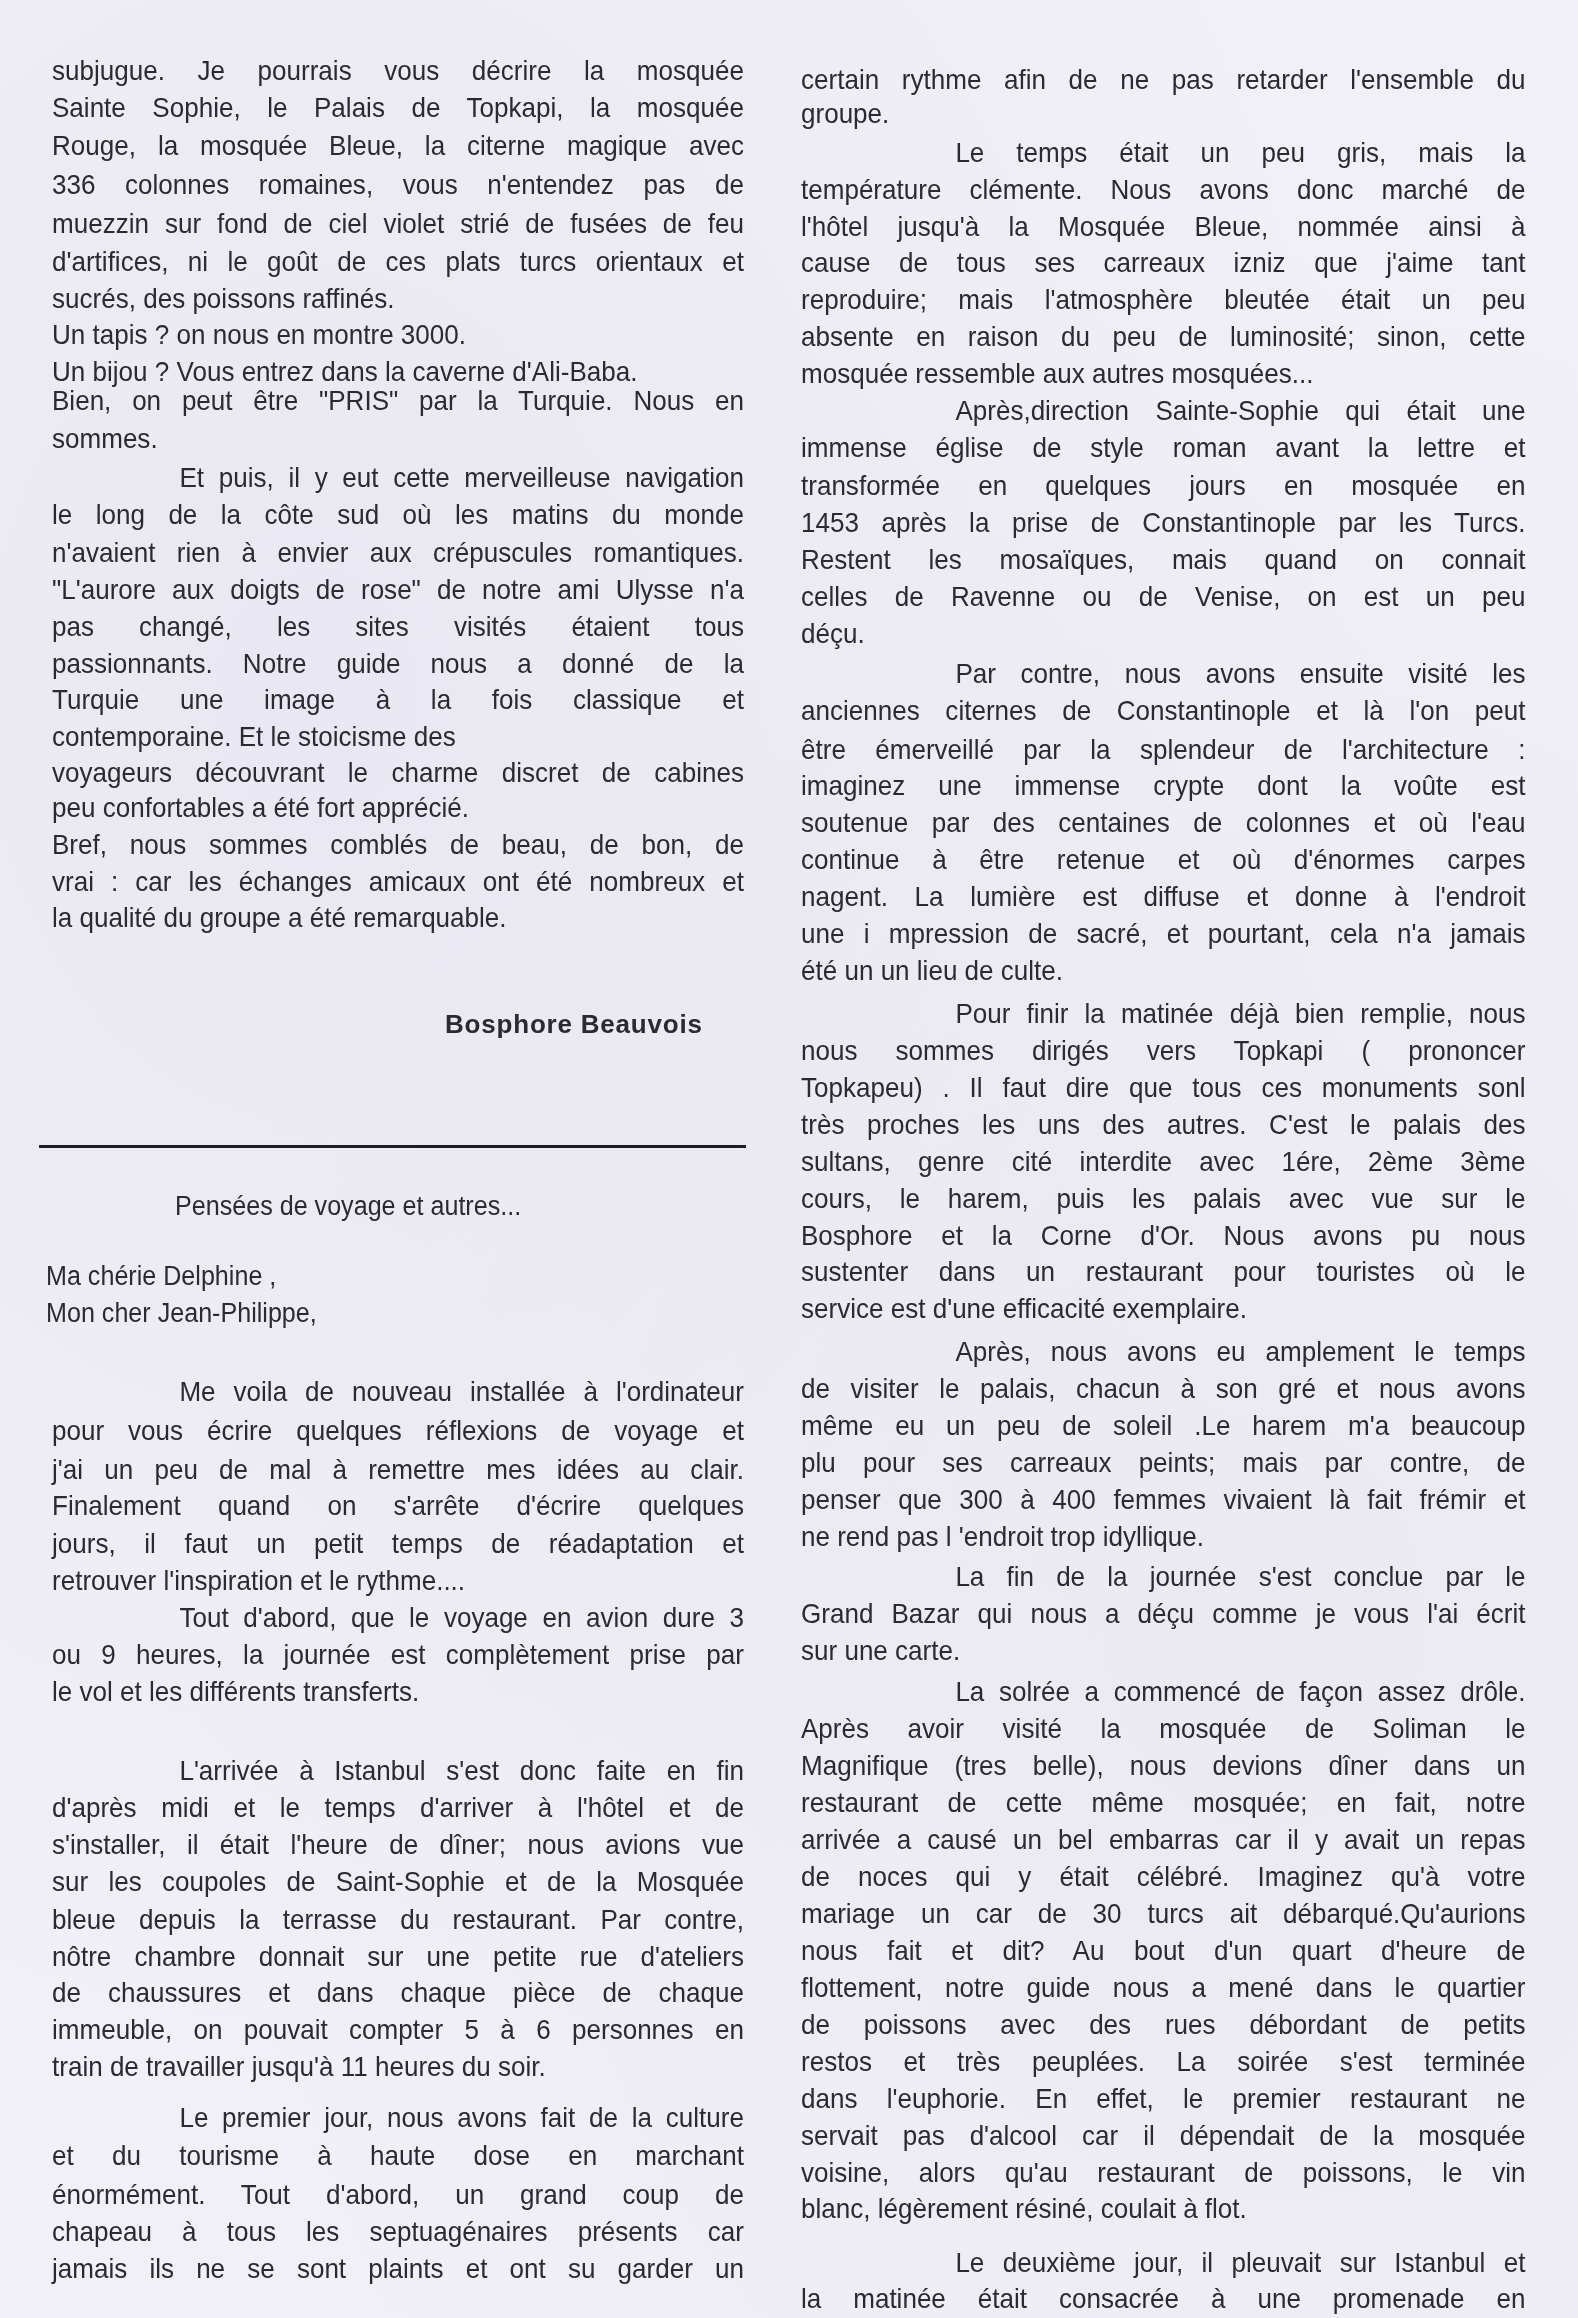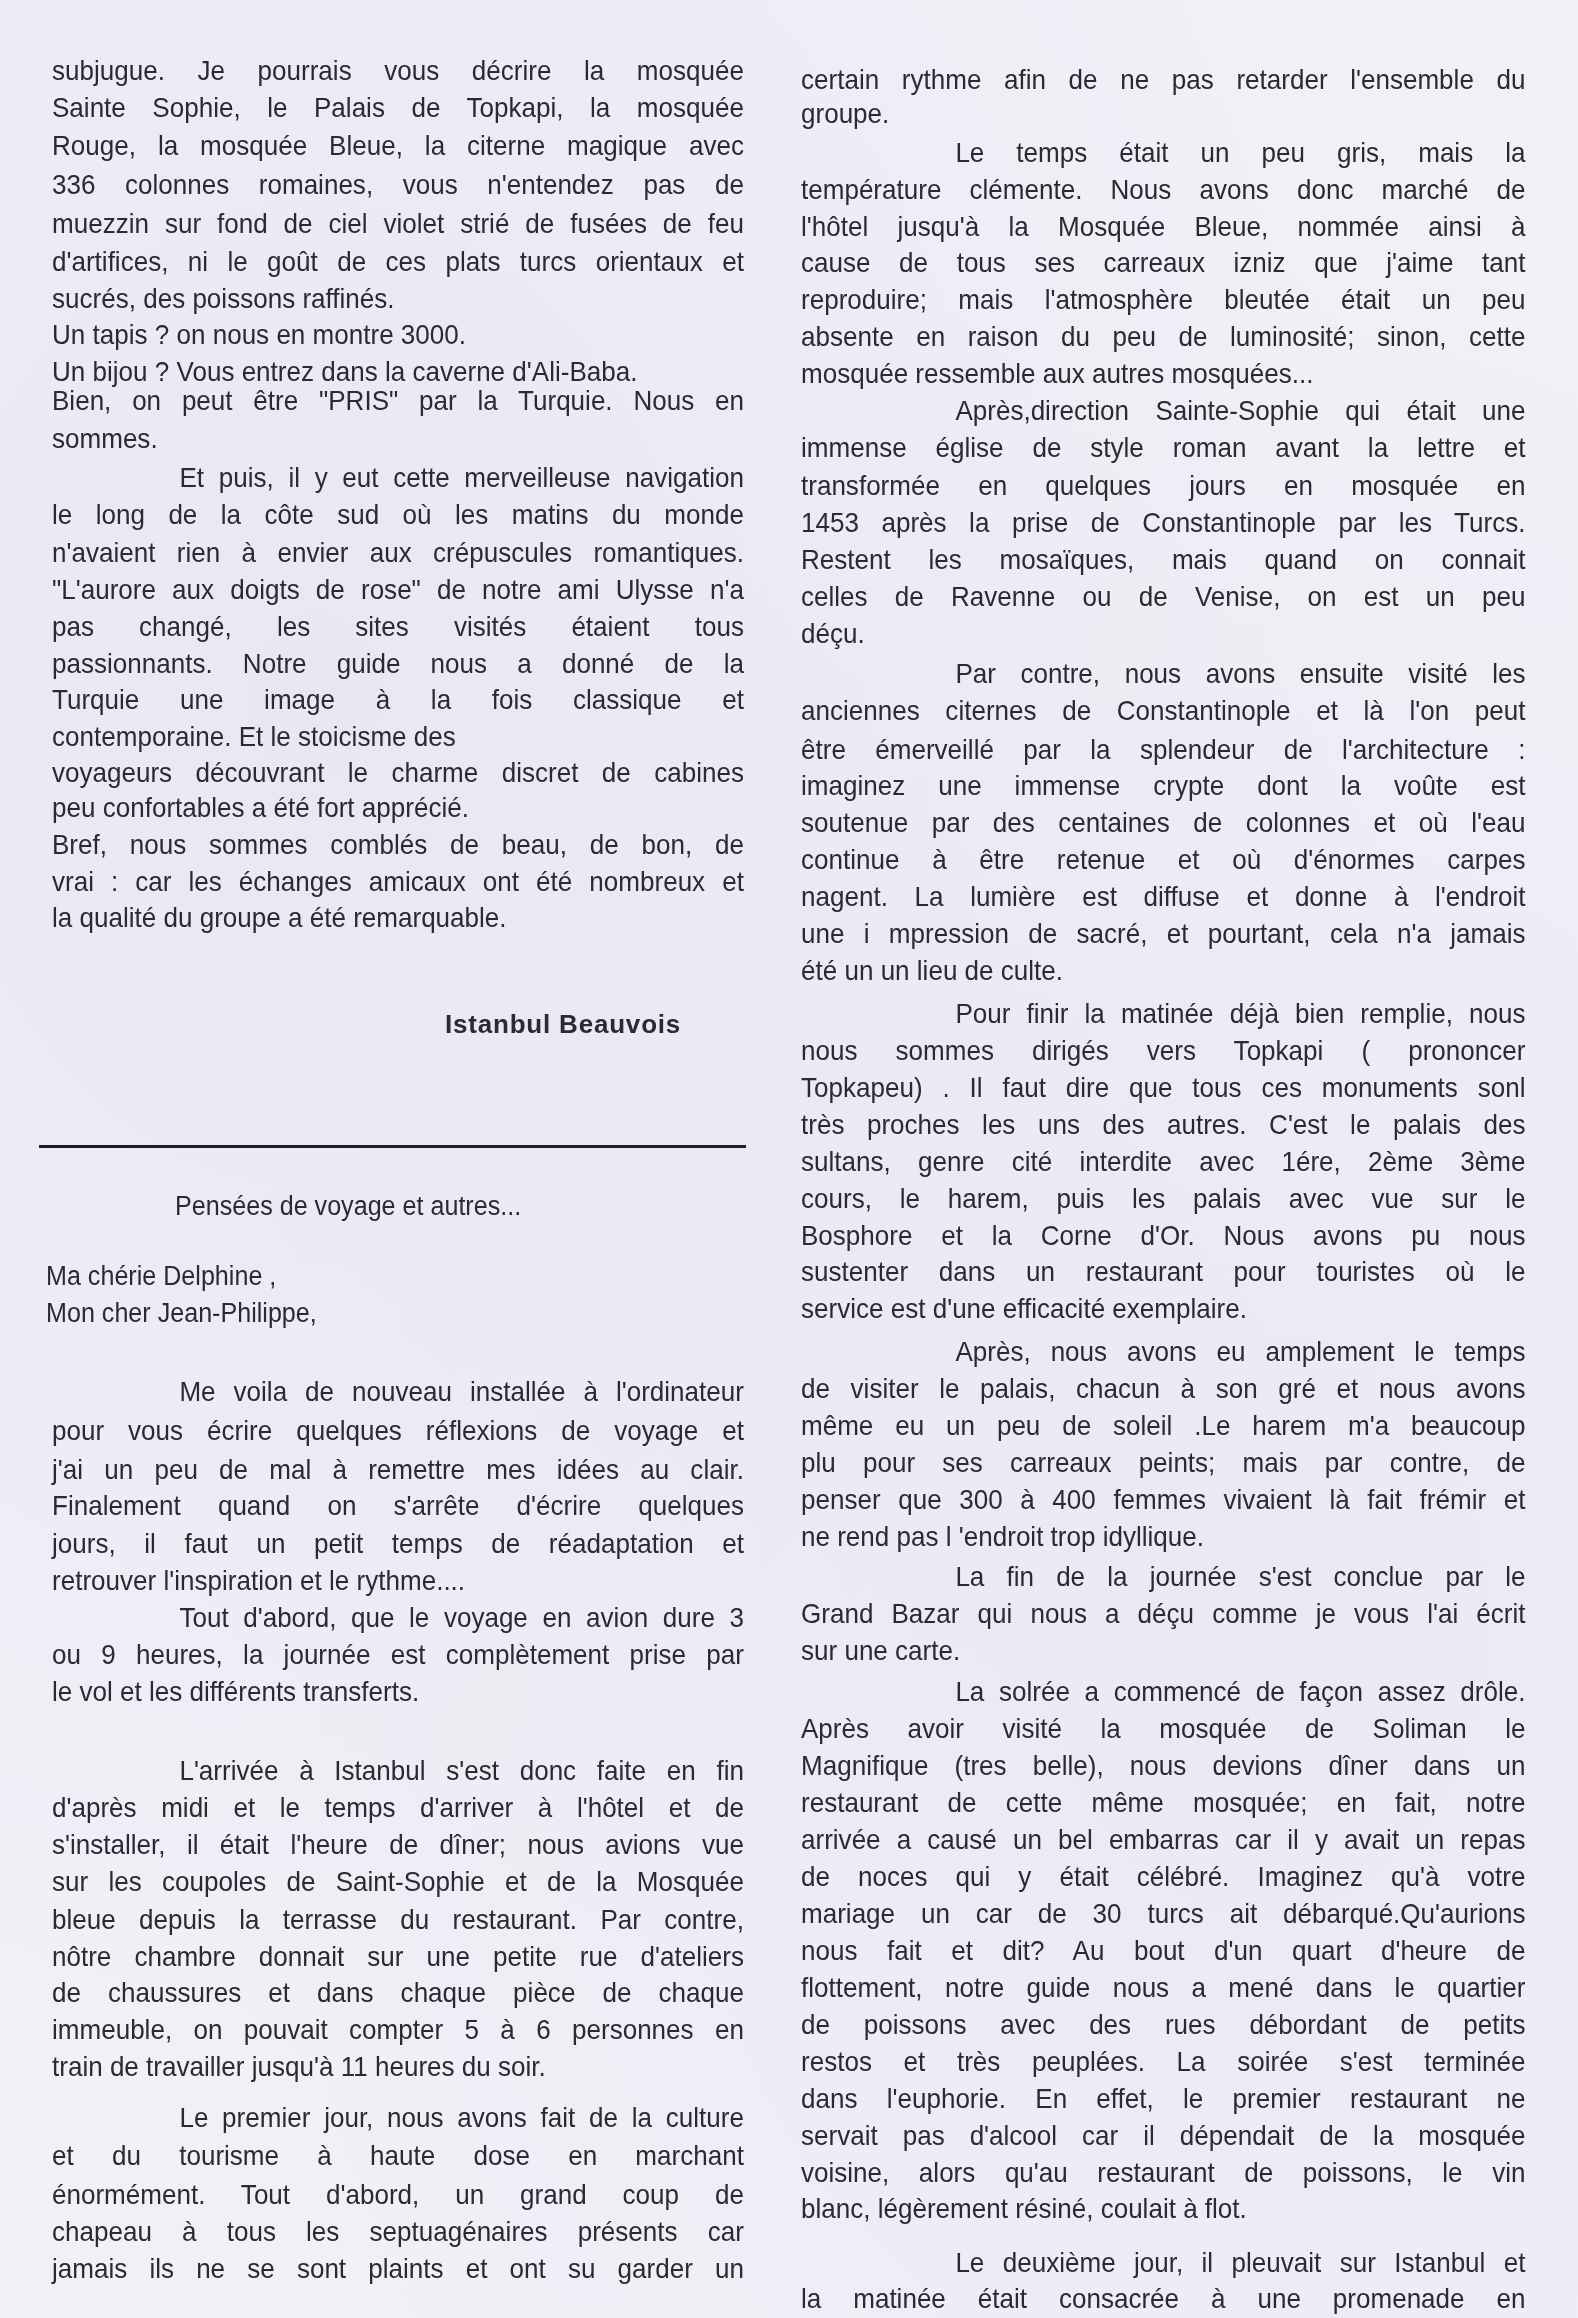--- a/index.html
+++ b/index.html
@@ -146,18 +146,18 @@
     <div class="ln j" style="top: 2008px; width: 779px; right: auto;">de poissons avec des rues débordant de petits</div>
     <div class="ln j" style="top: 2045px; width: 779px; right: auto;">restos et très peuplées. La soirée s'est terminée</div>
     <div class="ln j" style="top: 2082px; width: 779px; right: auto;">dans l'euphorie. En effet, le premier restaurant ne</div>
     <div class="ln j" style="top: 2119px; width: 779px; right: auto;">servait pas d'alcool car il dépendait de la mosquée</div>
     <div class="ln j" style="top: 2156px; width: 779px; right: auto;">voisine, alors qu'au restaurant de poissons, le vin</div>
     <div class="ln" style="top: 2192px; width: 779px; right: auto;">blanc, légèrement  résiné, coulait à flot.</div>
     <div class="ln j ind2" style="top: 2246px; width: 779px; right: auto;">Le deuxième  jour, il pleuvait sur Istanbul et</div>
     <div class="ln j" style="top: 2282px; width: 779px; right: auto;">la matinée était consacrée à une promenade en</div>
   </div>
 
-<div class="sig" style="top:1009px; left:445px;">Istanbul Beauvois</div>
+<div class="sig" style="top:1009px; left:445px;">Bosphore Beauvois</div>
 <div class="rule" style="top:1145px;"></div>
 <div class="title2" style="top:1191px; left:175px;">Pensées de voyage et autres...</div>
 <div class="title2" style="top:1261px; left:46px;">Ma chérie Delphine ,</div>
 <div class="title2" style="top:1298px; left:46px;">Mon cher Jean-Philippe,</div>
 
 
 </body></html>

